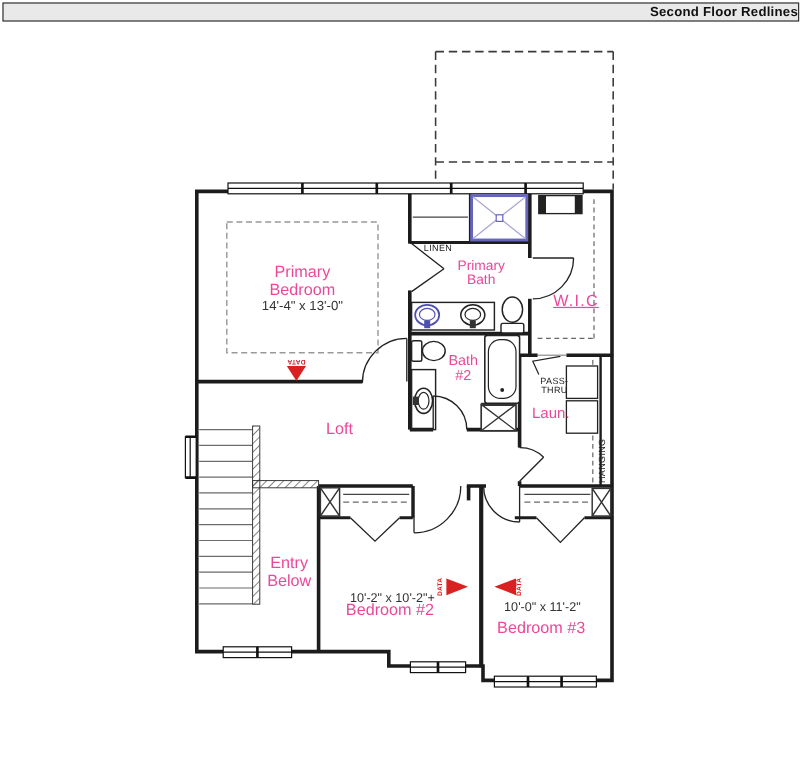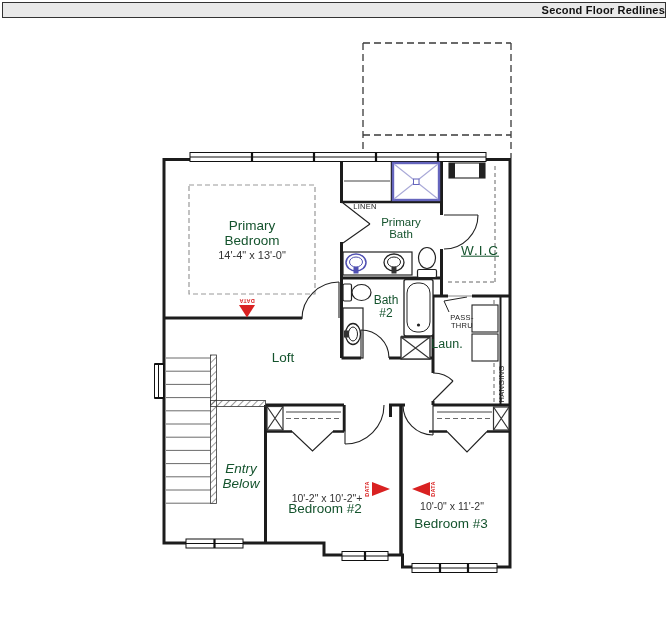--- a/index.html
+++ b/index.html
@@ -3,21 +3,21 @@
 <meta charset="utf-8">
 <style>
   html,body{margin:0;padding:0;background:#fff;}
   .sheet{position:relative;width:668px;height:639px;background:#fff;overflow:hidden;
          font-family:"Liberation Sans", sans-serif;}
   .titlebar{position:absolute;left:2px;top:2px;right:2px;height:14px;
             background:#e9e9e9;border:1px solid #333;display:flex;
             align-items:center;justify-content:flex-end;}
   .titlebar span{font-size:11px;font-weight:bold;color:#111;letter-spacing:.2px;}
   svg.plan{position:absolute;left:0;top:0;}
-  .lbl{position:absolute;transform:translate(-50%,-50%);color:#14532d;
+  .lbl{position:absolute;transform:translate(-50%,-50%);color:#ec4899;
        text-align:center;white-space:pre-line;line-height:1.08;pointer-events:none;}
   .room{font-size:13.5px;}
   .room-sm{font-size:11.5px;}
   .dims{font-size:10.5px;color:#333;}
   .tiny{font-size:7.5px;letter-spacing:.3px;color:#222;}
   .laun{font-size:12.5px;}
   .rot180{transform:translate(-50%,-50%) rotate(180deg);}
   .rotccw{transform:translate(-50%,-50%) rotate(-90deg);}
   .data-txt{font-size:5.5px;font-weight:bold;color:#d92121;letter-spacing:.2px;}
 </style>
@@ -236,23 +236,23 @@
   <div class="lbl dims" style="left:252px;top:256px;font-size:11px;">14'-4" x 13'-0"</div>
   <div class="lbl tiny" style="left:365px;top:171px;margin-top:36px;">LINEN</div>
   <div class="lbl room-sm" style="left:401px;top:228px;">Primary
 Bath</div>
   <div class="lbl room" style="left:480px;top:251px;letter-spacing:1px;text-decoration:underline;">W.I.C</div>
   <div class="lbl room-sm" style="left:386px;top:307px;font-size:12px;">Bath
 #2</div>
   <div class="lbl room" style="left:283px;top:358px;">Loft</div>
   <div class="lbl tiny" style="left:462px;top:322px;">PASS-
 THRU</div>
-  <div class="lbl laun" style="left:447px;top:345px;">Laun.</div>
+  <div class="lbl laun" style="left:459px;top:345px;">Laun.</div>
   <div class="lbl tiny rotccw" style="left:502px;top:384px;">HANGING</div>
-  <div class="lbl room" style="left:241px;top:477px;font-style:italic;">Entry
+  <div class="lbl room" style="left:241px;top:477px;">Entry
 Below</div>
   <div class="lbl room" style="left:325px;top:509px;">Bedroom #2</div>
   <div class="lbl dims" style="left:327px;top:499px;">10'-2" x 10'-2"+</div>
   <div class="lbl room" style="left:451px;top:524px;">Bedroom #3</div>
   <div class="lbl dims" style="left:452px;top:507px;">10'-0" x 11'-2"</div>
 
   <div class="lbl data-txt rot180" style="left:247px;top:300px;">DATA</div>
   <div class="lbl data-txt rotccw" style="left:368px;top:489px;">DATA</div>
   <div class="lbl data-txt rotccw" style="left:434px;top:489px;">DATA</div>
 

